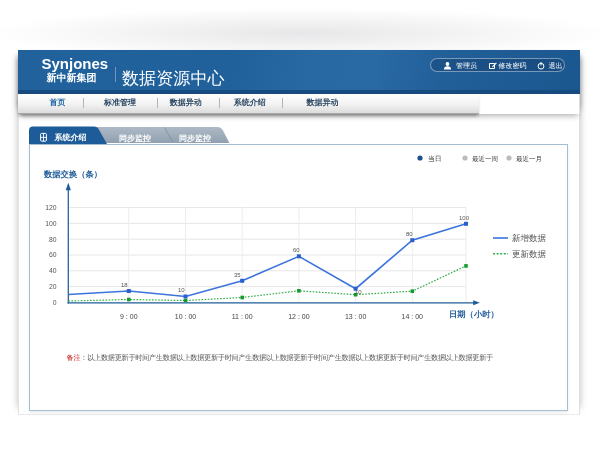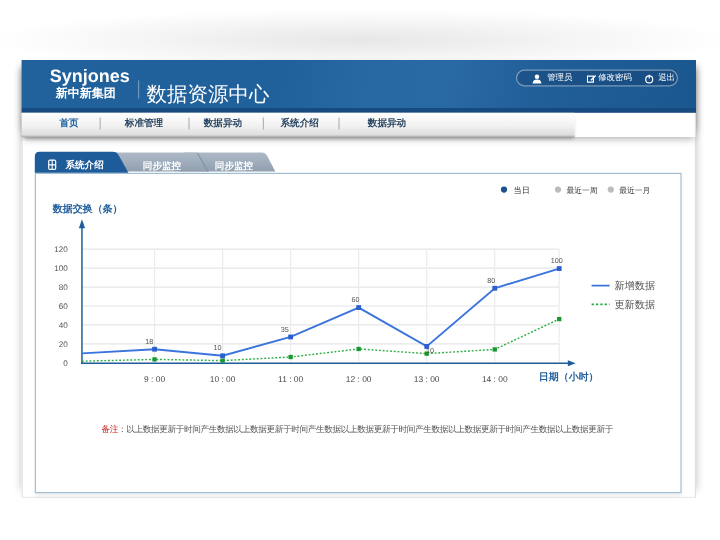--- a/index.html
+++ b/index.html
@@ -22,21 +22,21 @@
 #pill { position:absolute; left:412.5px; top:8px; width:135px; height:14px; border:1px solid rgba(255,255,255,.42); border-radius:7px; background:rgba(8,38,76,.22); }
 .pitem { position:absolute; top:0; height:12px; line-height:12px; color:#fff; font-size:7px; white-space:nowrap; }
 
 #nav { position:absolute; left:0; top:43.5px; width:461px; height:20.5px; background:linear-gradient(#ffffff,#f2f2f2 55%,#dcdcdc); border-bottom:1px solid #a6a6a6; box-shadow:0 3px 3px -1px rgba(0,0,0,.32); }
 .navitem { position:absolute; top:3.8px; font-size:8px; font-weight:bold; color:#2b4763; transform:translateX(-50%); white-space:nowrap; }
 .navsep { position:absolute; top:4px; width:1px; height:10px; background:#b5b5b5; }
 
 #panel { position:absolute; left:29px; top:144px; width:538.5px; height:267px; background:#fff; border:1px solid #a3bdd3; box-shadow:0 2px 3px rgba(0,0,0,.08); }
 #tabs { position:absolute; left:25px; top:124px; width:240px; height:21px; }
 .tabtxt { position:absolute; color:#fff; font-size:8px; font-weight:bold; white-space:nowrap; transform:translateX(-50%); }
-#note { position:absolute; left:66.5px; top:352.5px; font-size:7.2px; color:#555; white-space:nowrap; letter-spacing:-0.31px;margin-left:18px; }
+#note { position:absolute; left:66.5px; top:352.5px; font-size:7.2px; color:#555; white-space:nowrap; letter-spacing:-0.31px; }
 #note b { color:#cc2222; font-weight:normal; }
 </style>
 </head>
 <body>
 <div id="stage">
   <div id="topband"></div>
   <div id="container"></div>
   <div id="hdrblock">
     <div id="header">
       <div id="logo-en">Synjones</div>

